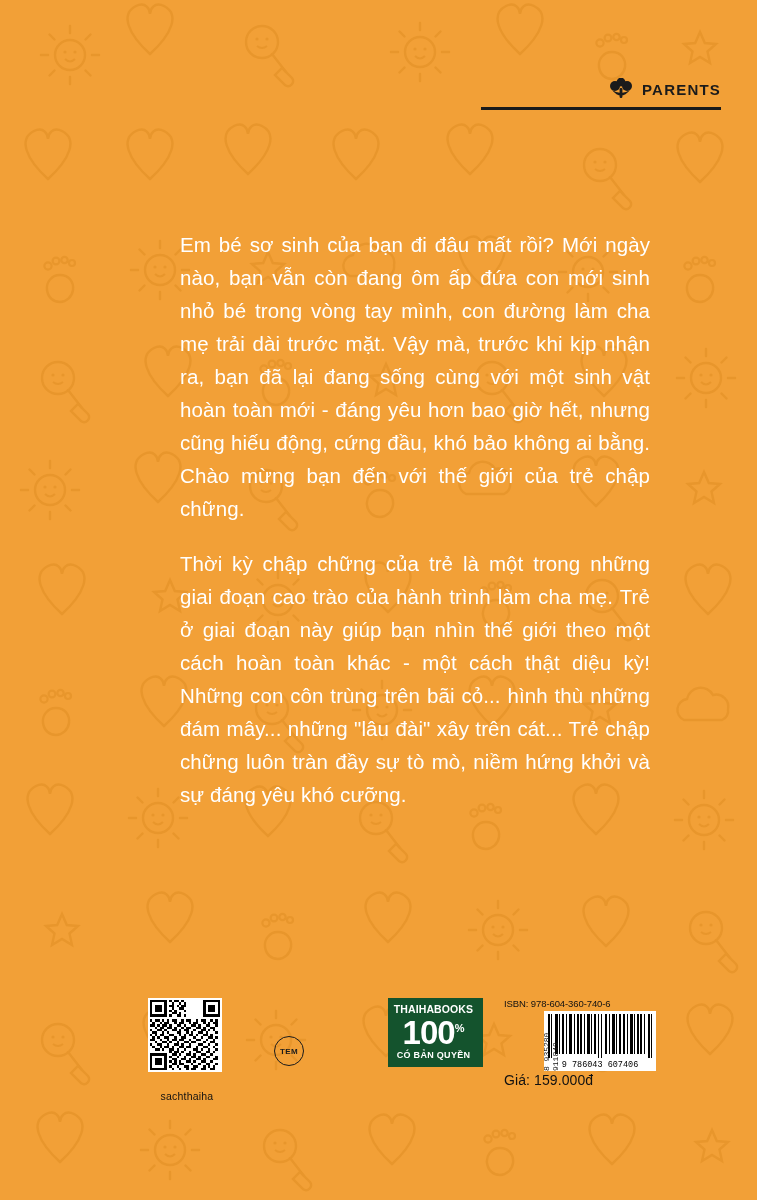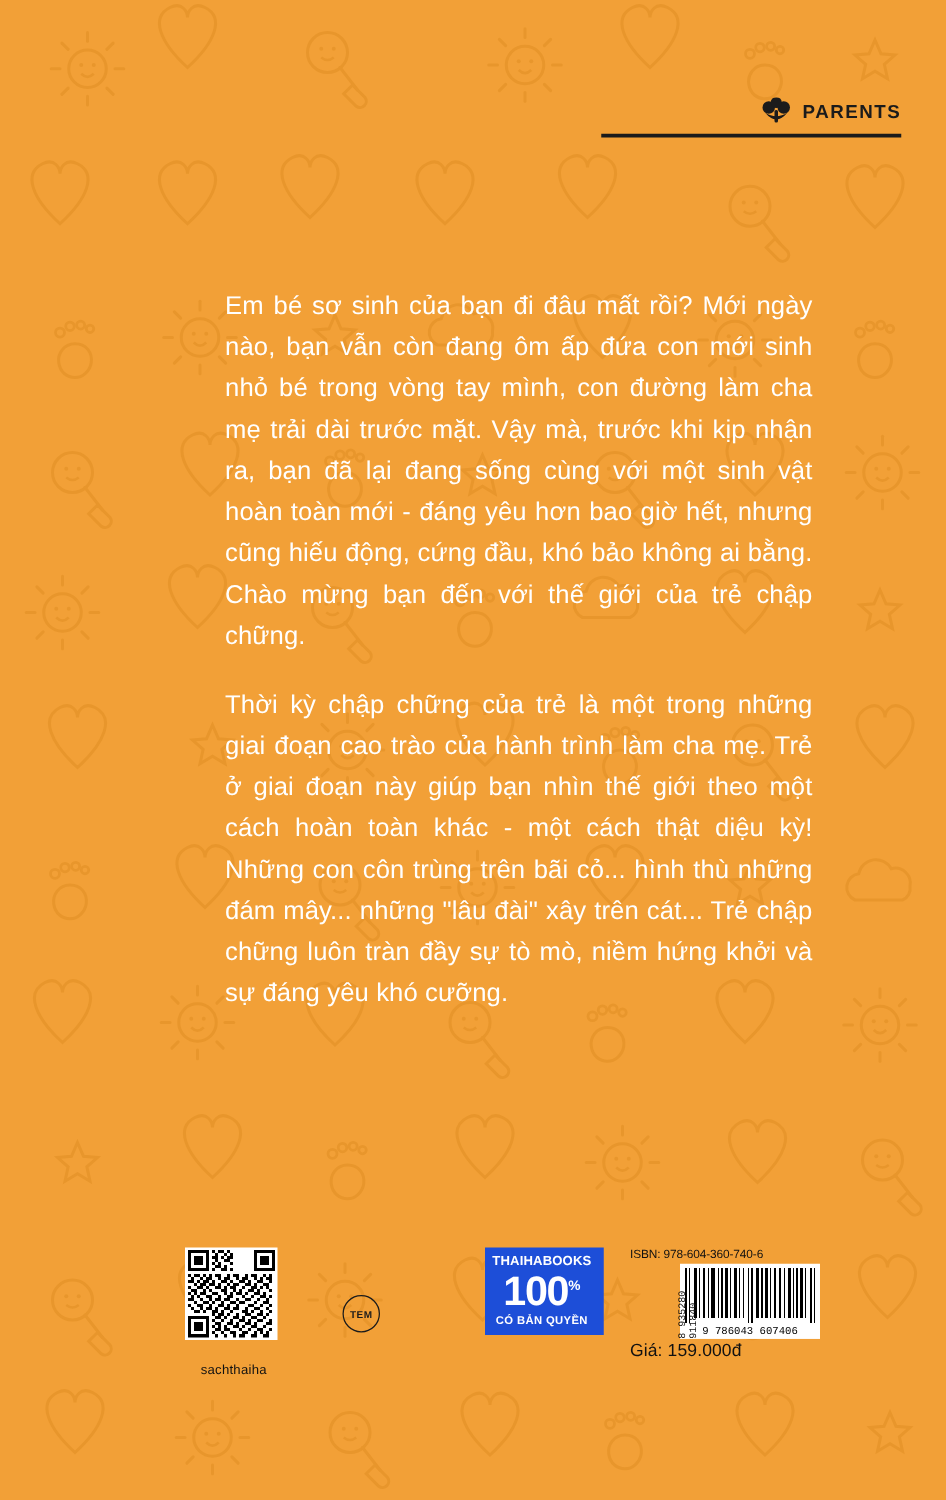--- a/index.html
+++ b/index.html
@@ -131,21 +131,21 @@
     color: #1b1b1b;
     font-family: "Liberation Sans", sans-serif;
   }
 
   
   .badge-100 {
     position: absolute;
     left: 388px;
     top: 0;
     width: 95px;
-    background: #1d4ed8;
+    background: #14532d;
     color: #fff;
     padding: 6px 4px 7px 0;
     box-sizing: border-box;
     text-align: center;
   }
   .badge-brand {
     font-size: 10.5px;
     font-weight: bold;
     letter-spacing: .1px;
     line-height: 1.1;

